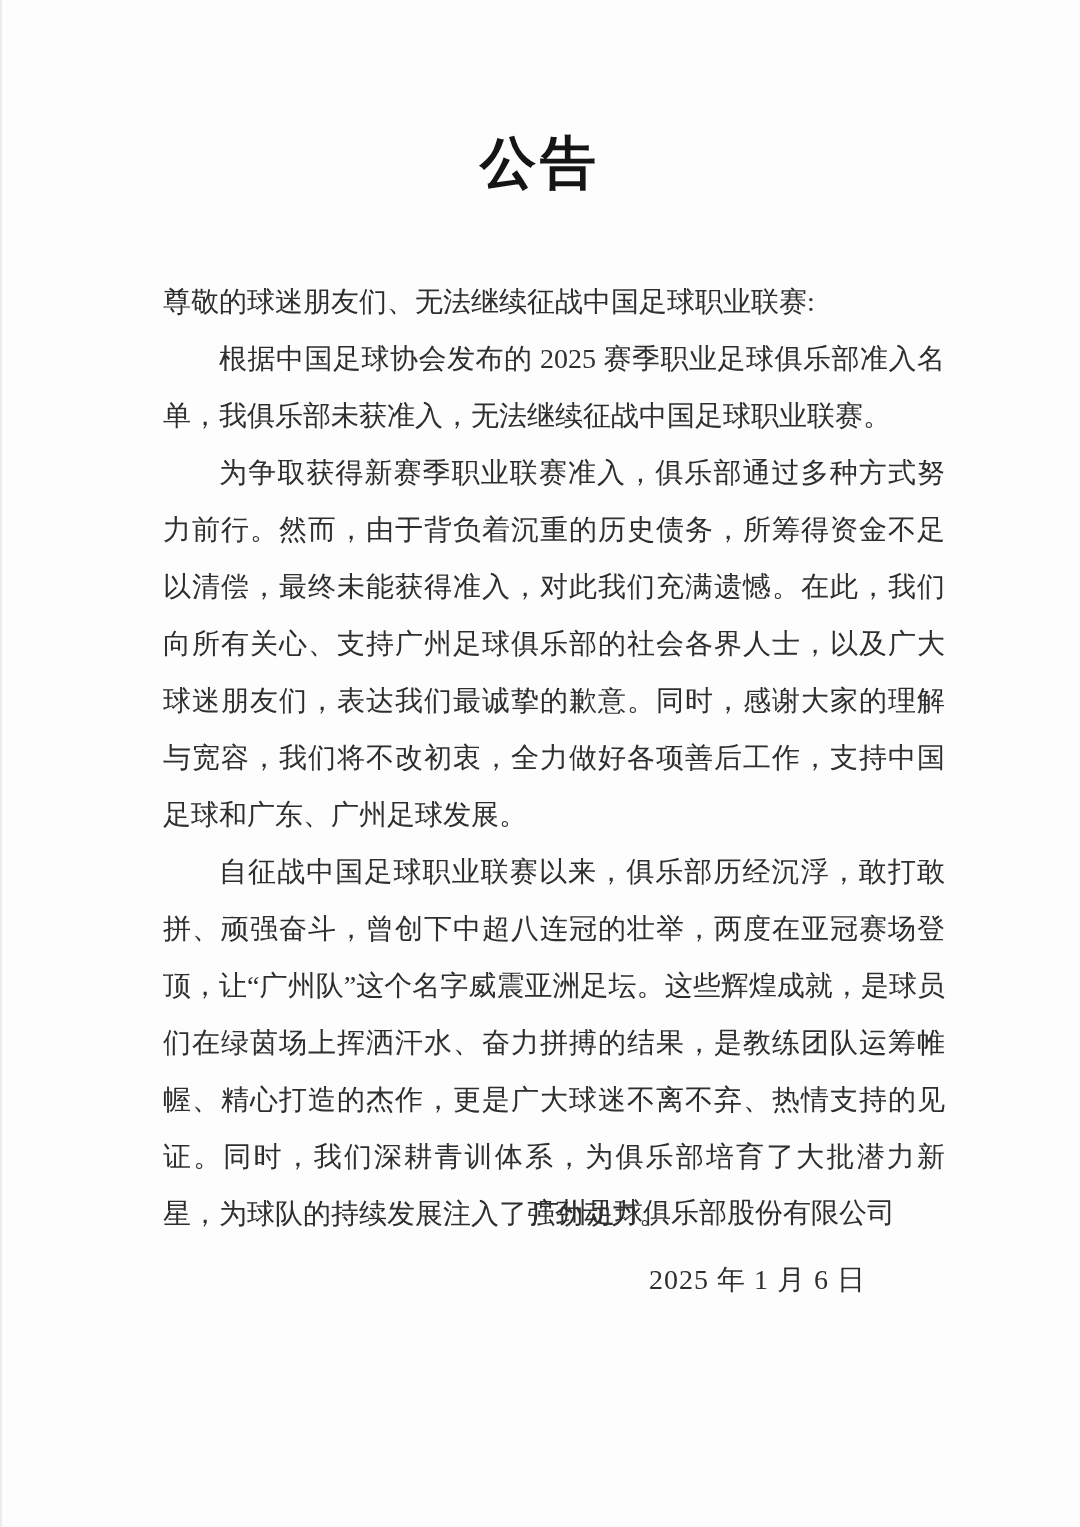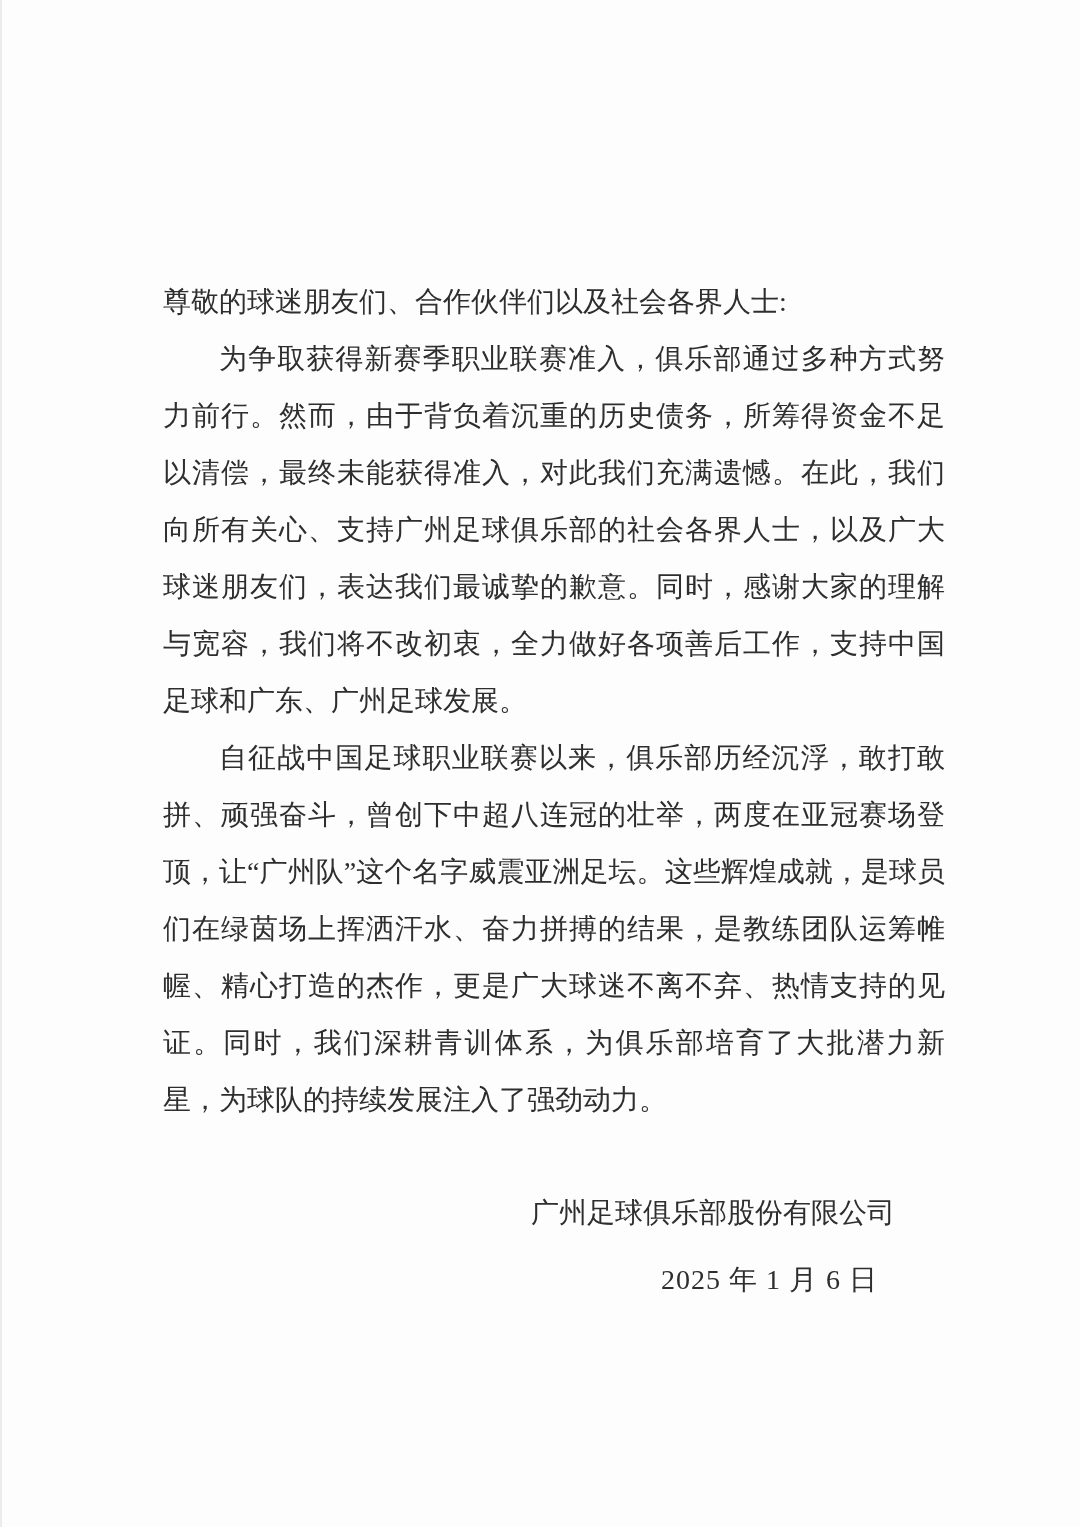--- a/index.html
+++ b/index.html
@@ -69,33 +69,34 @@
   .date-line {
     position: absolute;
     top: 1251px;
     left: 0;
     width: 866px;
     text-align: right;
     font-size: 28px;
     line-height: 57px;
     color: #2e2e2e;
     letter-spacing: 1px;
-    margin-left: 12px;
   }
 </style>
 </head>
 <body>
 
 <div class="page">
 
   <div class="left-edge"></div>
 
+  <div class="doc-title">公告</div>
 
   <div class="doc-body">
-    <p class="salutation">尊敬的球迷朋友们、合作伙伴们以及社会各界人士:</p>
+    <p class="salutation">尊敬的球迷朋友们、无法继续征战中国足球职业联赛:</p>
+    <p>根据中国足球协会发布的 2025 赛季职业足球俱乐部准入名单，我俱乐部未获准入，无法继续征战中国足球职业联赛。</p>
     <p>为争取获得新赛季职业联赛准入，俱乐部通过多种方式努力前行。然而，由于背负着沉重的历史债务，所筹得资金不足以清偿，最终未能获得准入，对此我们充满遗憾。在此，我们向所有关心、支持广州足球俱乐部的社会各界人士，以及广大球迷朋友们，表达我们最诚挚的歉意。同时，感谢大家的理解与宽容，我们将不改初衷，全力做好各项善后工作，支持中国足球和广东、广州足球发展。</p>
     <p>自征战中国足球职业联赛以来，俱乐部历经沉浮，敢打敢拼、顽强奋斗，曾创下中超八连冠的壮举，两度在亚冠赛场登顶，让“广州队”这个名字威震亚洲足坛。这些辉煌成就，是球员们在绿茵场上挥洒汗水、奋力拼搏的结果，是教练团队运筹帷幄、精心打造的杰作，更是广大球迷不离不弃、热情支持的见证。同时，我们深耕青训体系，为俱乐部培育了大批潜力新星，为球队的持续发展注入了强劲动力。</p>
   </div>
 
   <div class="signature-line">广州足球俱乐部股份有限公司</div>
 
   <div class="date-line">2025 年 1 月 6 日</div>
 
 </div>
 

